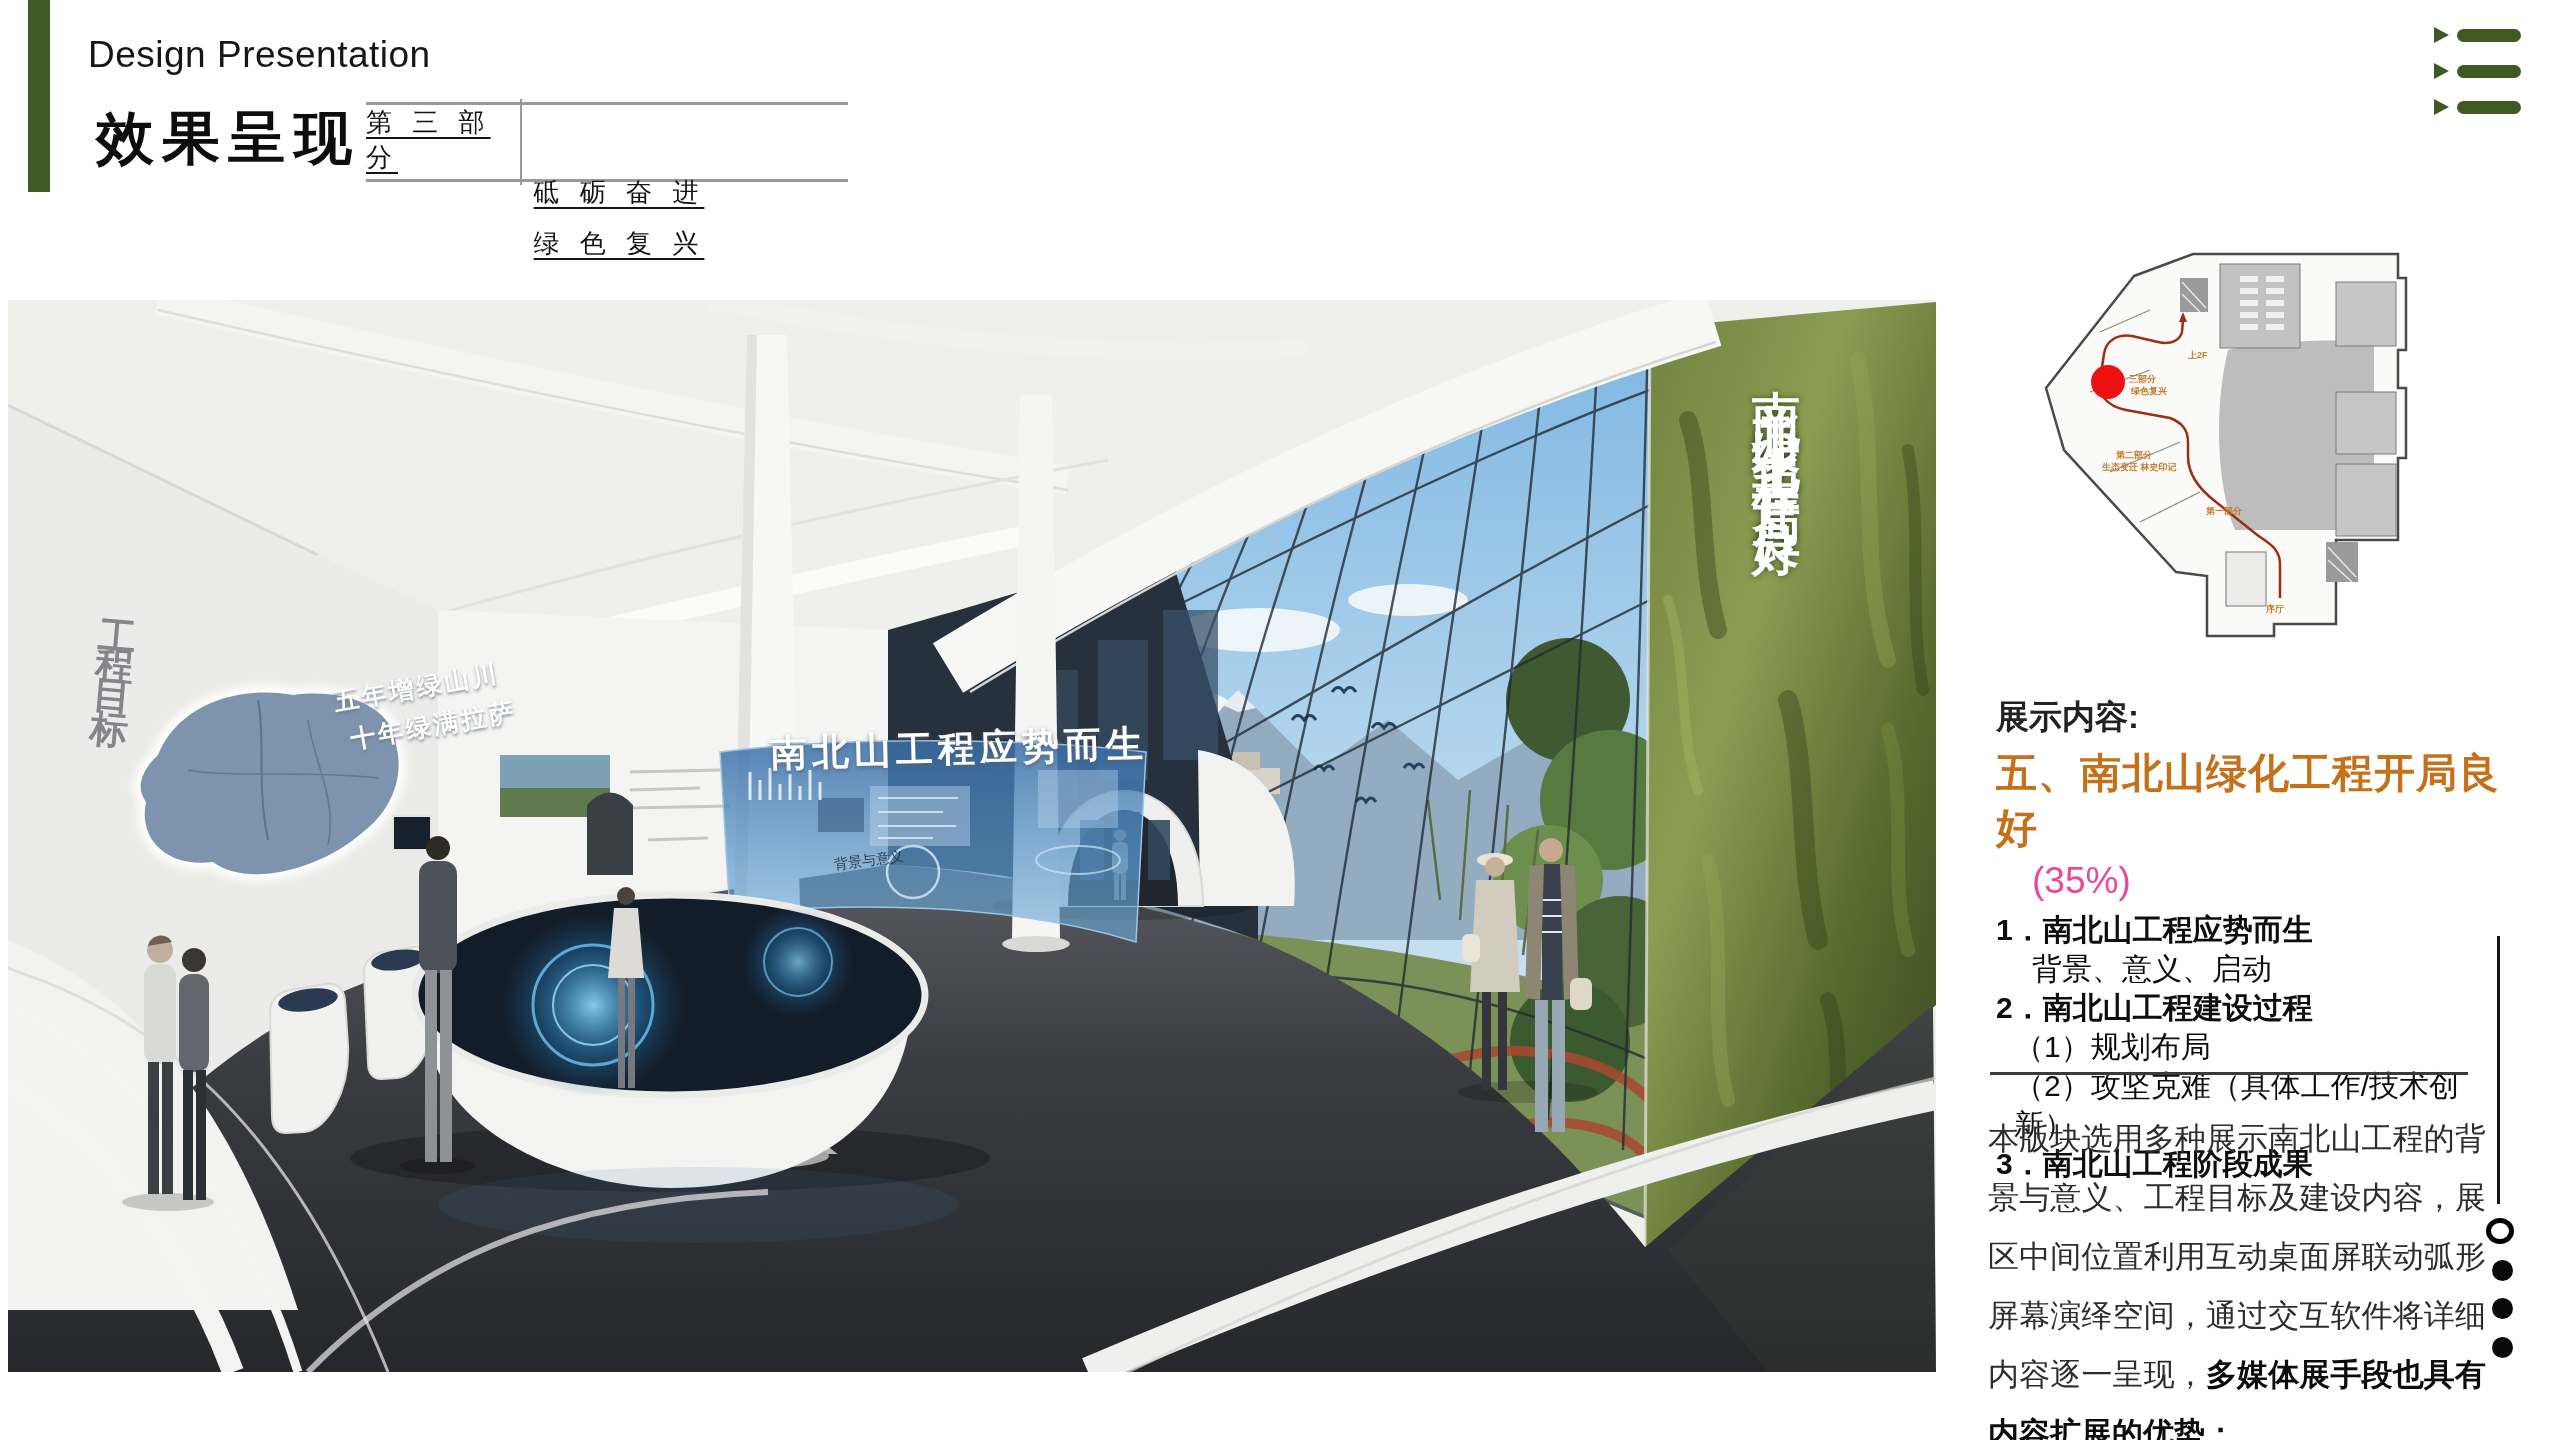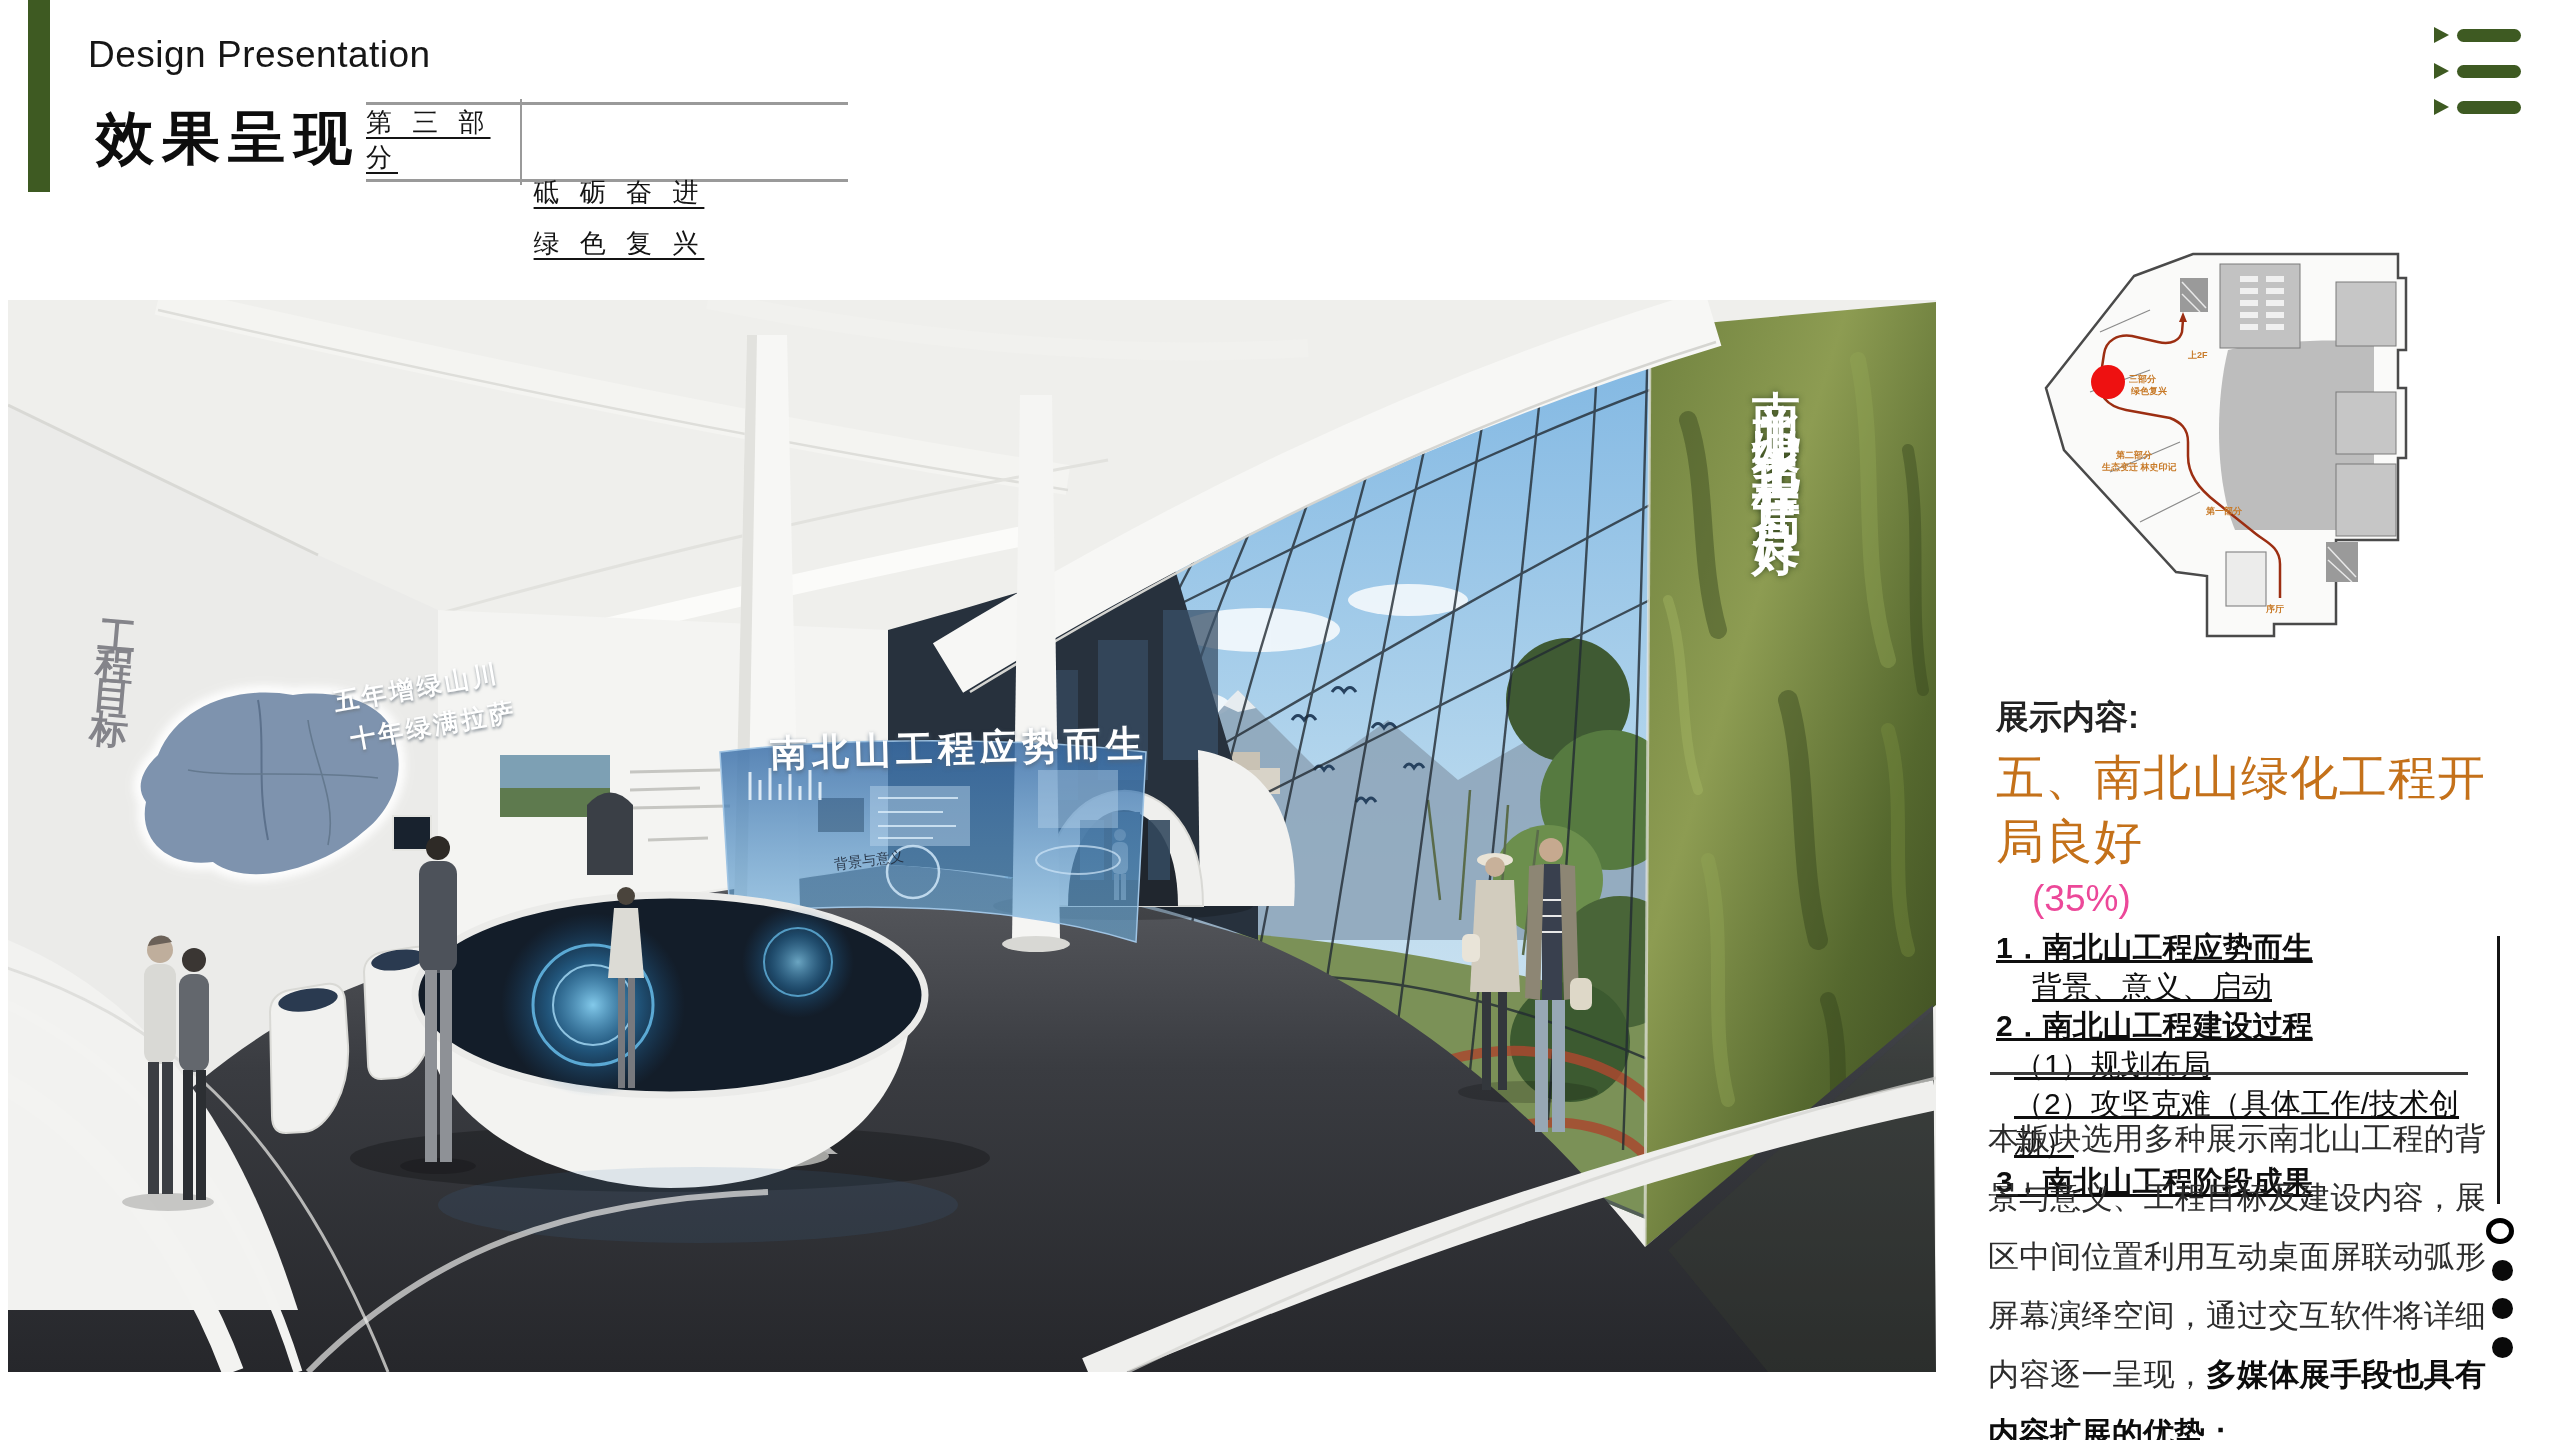--- a/index.html
+++ b/index.html
@@ -32,23 +32,23 @@
               font-size:25px;line-height:40px;text-shadow:0 2px 3px rgba(110,120,130,.8);letter-spacing:3px;}
   .map-slogan .l2{margin-left:10px;}
   .screen-title{position:absolute;left:762px;top:424px;font-size:37px;font-weight:700;color:#fff;
                 letter-spacing:5px;transform:rotate(-1.5deg);text-shadow:0 2px 4px rgba(80,100,120,.85);}
   .table-label{position:absolute;left:826px;top:552px;font-size:14px;color:#222d3e;transform:rotate(-7deg);opacity:.9;}
   
   .floorplan{position:absolute;left:2030px;top:242px;width:420px;height:400px;}
   
   .panel{position:absolute;left:1996px;top:660px;width:504px;}
   .panel-heading{font-size:33px;font-weight:700;color:#222;margin-top:35px;}
-  .panel-title{margin-top:6px;font-size:48px;font-weight:400;color:#c4711a;letter-spacing:1px;}
+  .panel-title{margin-top:6px;font-size:41px;font-weight:700;color:#c4711a;letter-spacing:1px;}
   .panel-pct{margin-top:4px;margin-left:36px;font-size:37px;font-weight:400;color:#ec4899;}
-  .panel-list{margin-top:8px;font-size:30px;color:#0e0e0e;text-decoration:underline;}
+  .panel-list{margin-top:8px;font-size:30px;color:#0e0e0e;}
   .panel-list .li{line-height:39px;}
   .panel-list .b{font-weight:700;}
   .panel-list .ind1{padding-left:36px;}
   .panel-list .ind2{padding-left:18px;}
   .panel-divider{position:absolute;left:1990px;top:1072px;width:478px;height:3px;background:#3a3a3a;}
   .panel-para{position:absolute;left:1988px;top:1078px;width:498px;font-size:31px;line-height:59px;
               color:#2d2d2d;text-align:justify;}
   .panel-para b{color:#0c0c0c;}
   
   .nav-line{position:absolute;left:2497px;top:936px;width:3px;height:268px;background:#141414;}

